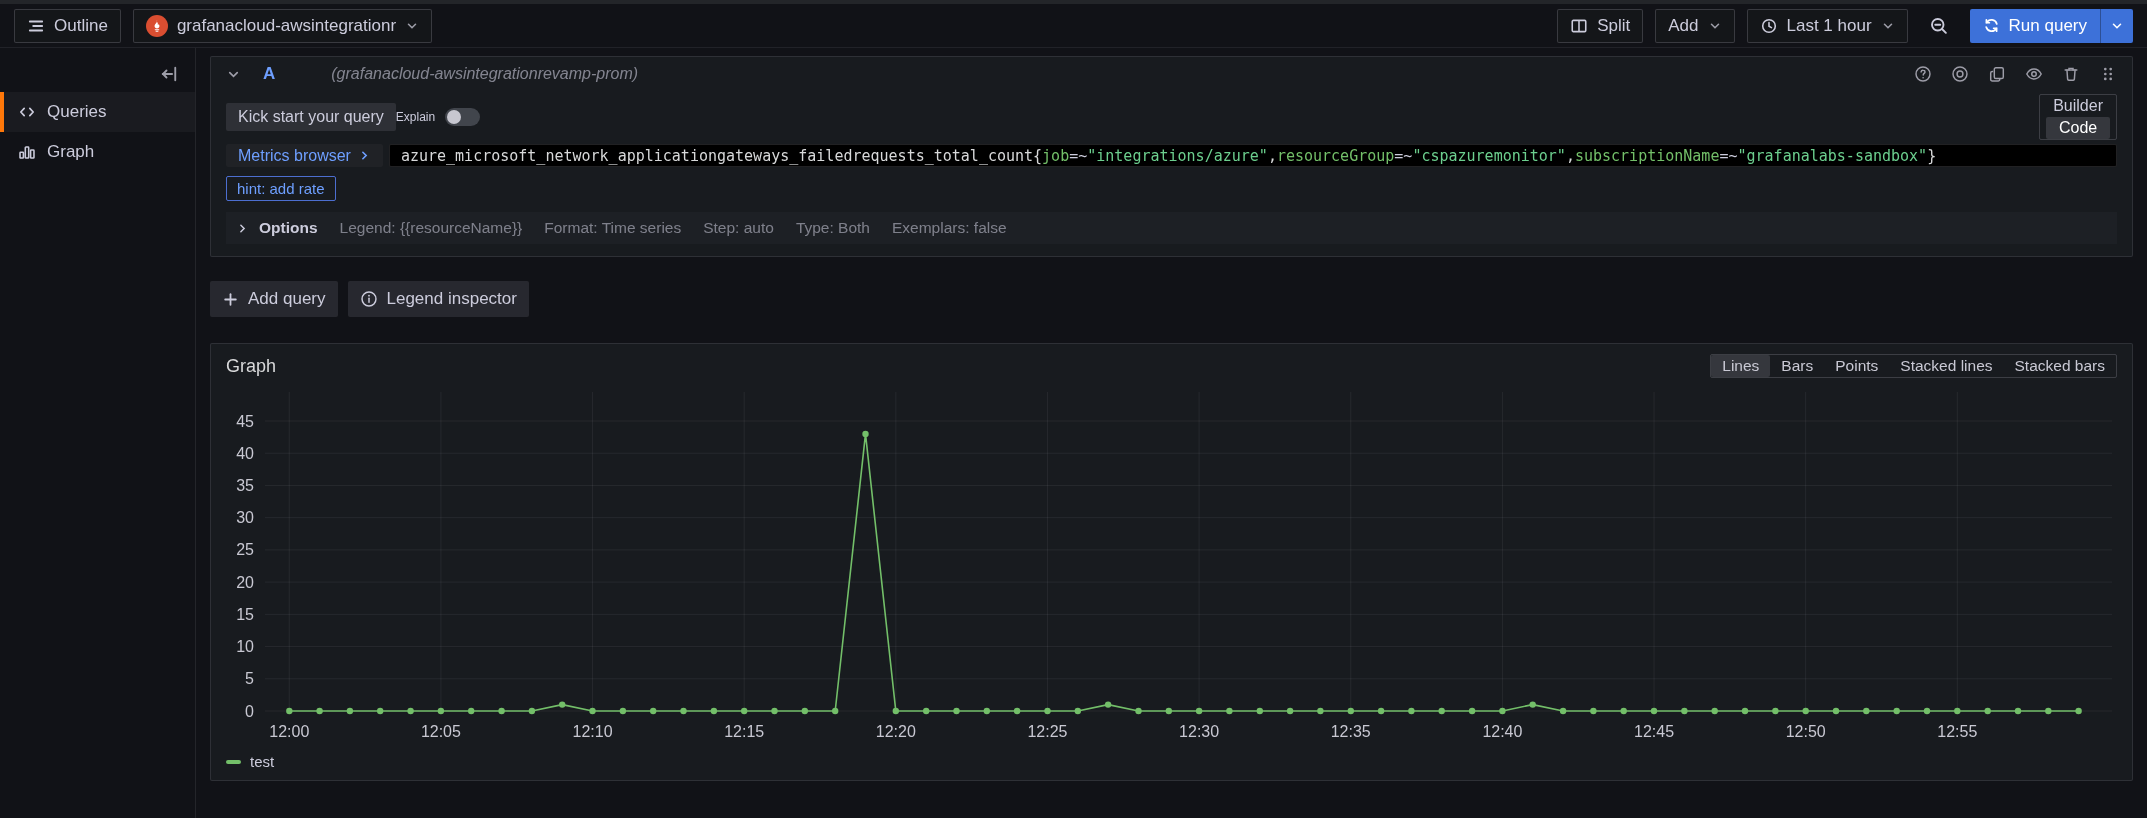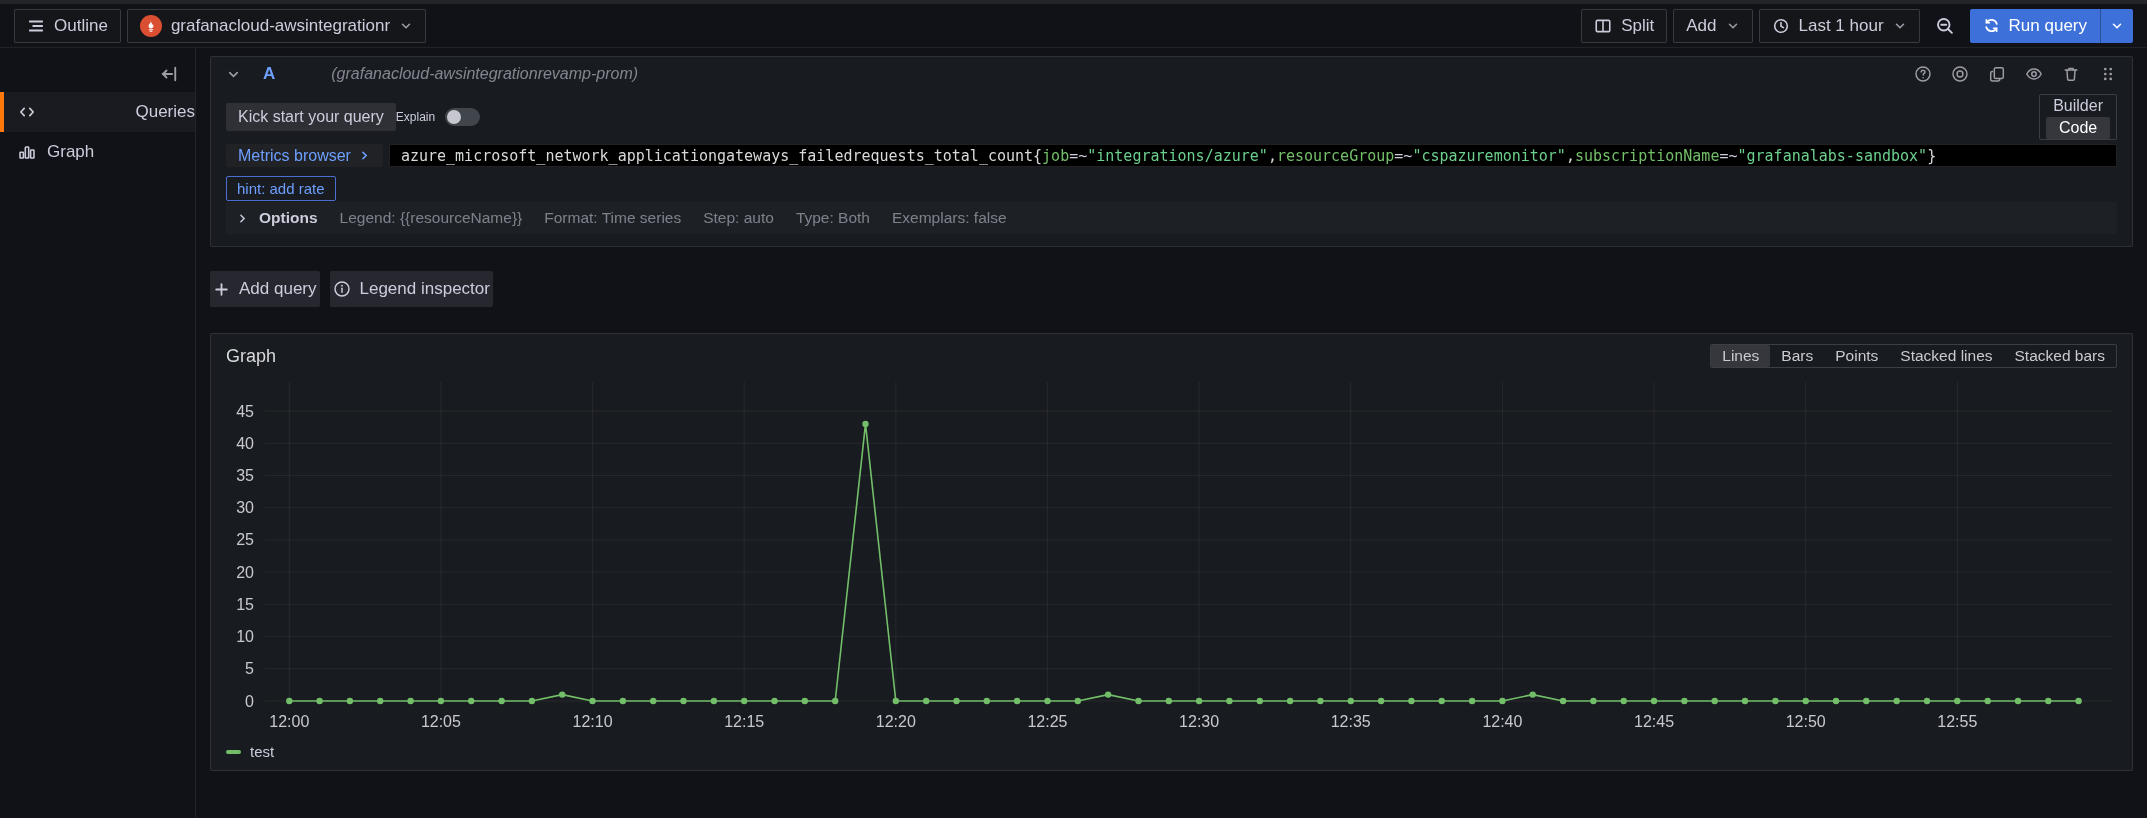--- a/index.html
+++ b/index.html
@@ -15,21 +15,21 @@
   svg.ic { display:block; }
 
   
   .top-strip { height:4px; background:#232529; }
   .topbar {
     height: 44px;
     display: flex; align-items: center; justify-content: space-between;
     padding: 0 14px;
     border-bottom: 1px solid rgba(204,204,220,0.09);
   }
-  .tb-group { display:flex; align-items:center; gap:6px; }
+  .tb-group { display:flex; align-items:center; gap:12px; }
   .tb-btn {
     height: 34px; display: inline-flex; align-items: center; gap: 9px;
     padding: 0 12px; border-radius: 2px;
     border: 1px solid rgba(204,204,220,0.20);
     background: #141619; color: #ccccdc;
     font-size: 17px; font-weight: 500; cursor: pointer; white-space: nowrap;
   }
   .tb-iconbtn {
     height:34px; width:38px; display:inline-flex; align-items:center; justify-content:center;
     background:transparent; border:none; color:#ccccdc; cursor:pointer;
@@ -48,21 +48,21 @@
 
   
   .content { display:flex; height:770px; }
   .sidebar { width:196px; flex:none; border-right:1px solid rgba(204,204,220,0.10); padding-top:8px; }
   .collapse-row { height:36px; display:flex; justify-content:flex-end; align-items:center; padding-right:16px; color:#9d9da8; }
   .nav-item {
     height:40px; display:flex; align-items:center; gap:11px;
     padding-left:14px; font-size:17px; color:#ccccdc; cursor:pointer;
     border-left:4px solid transparent;
   }
-  .nav-item.active { border-left-color:#ff780a; background:rgba(204,204,220,0.05);justify-content:space-between; }
+  .nav-item.active { border-left-color:#ff780a; background:rgba(204,204,220,0.05); }
   .nav-item .nico { color:#ccccdc; display:flex; }
   .main { flex:1; min-width:0; padding:8px 14px 0; }
 
   
   .query-panel { border:1px solid rgba(204,204,220,0.12); border-radius:2px; background:#181b1f; }
   .qp-header { height:34px; display:flex; align-items:center; padding:0 15px; gap:14px; }
   .qp-refid { color:#6e9fff; font-weight:700; font-size:17px; margin-left:8px; }
   .qp-ds { font-style:italic; color:rgba(204,204,220,0.60); font-size:16px; margin-left:42px; }
   .qp-icons { margin-left:auto; display:flex; align-items:center; gap:19px; color:#9d9da8; }
   .qp-icons > span { display:flex; cursor:pointer; }
@@ -97,32 +97,32 @@
   .seg-plain  { color:#d8d9da; }
   .seg-label  { color:#73bf69; }
   .seg-op     { color:#ccccdc; }
   .seg-string { color:#6ccf8e; }
 
   .warning { font-size:16px; margin-bottom:8px; color:#f89540; }
   .warning .wlink { color:#b6b6c1; text-decoration:underline; cursor:pointer; }
   .hint-btn {
     display:inline-block; border:1px solid #4c6ed0; border-radius:2px;
     color:#6e9fff; background:transparent; font-size:15px; padding:3px 10px;
-    margin-bottom:1px; cursor:pointer;
+    margin-bottom:11px; cursor:pointer;
   }
   .options-row {
     display:flex; align-items:center; gap:22px; height:32px;
     background:rgba(204,204,220,0.03); padding:0 10px; cursor:pointer;
   }
   .opt-head { display:flex; align-items:center; gap:10px; color:#ccccdc; font-size:15.5px; font-weight:600; }
   .opt-item { color:rgba(204,204,220,0.56); font-size:15.5px; }
 
   .actions-row { display:flex; gap:10px; margin-top:24px; }
   .action-btn {
-    height:36px; display:inline-flex; align-items:center; gap:9px; padding:0 3px;
+    height:36px; display:inline-flex; align-items:center; gap:9px; padding:0 12px;
     background:rgba(204,204,220,0.12); border:none; border-radius:2px;
     color:#ccccdc; font-size:17px; font-weight:500; cursor:pointer;
   }
 
   
   .graph-panel {
     margin-top:26px; height:438px;
     border:1px solid rgba(204,204,220,0.12); border-radius:2px; background:#181b1f;
     display:flex; flex-direction:column;
   }

